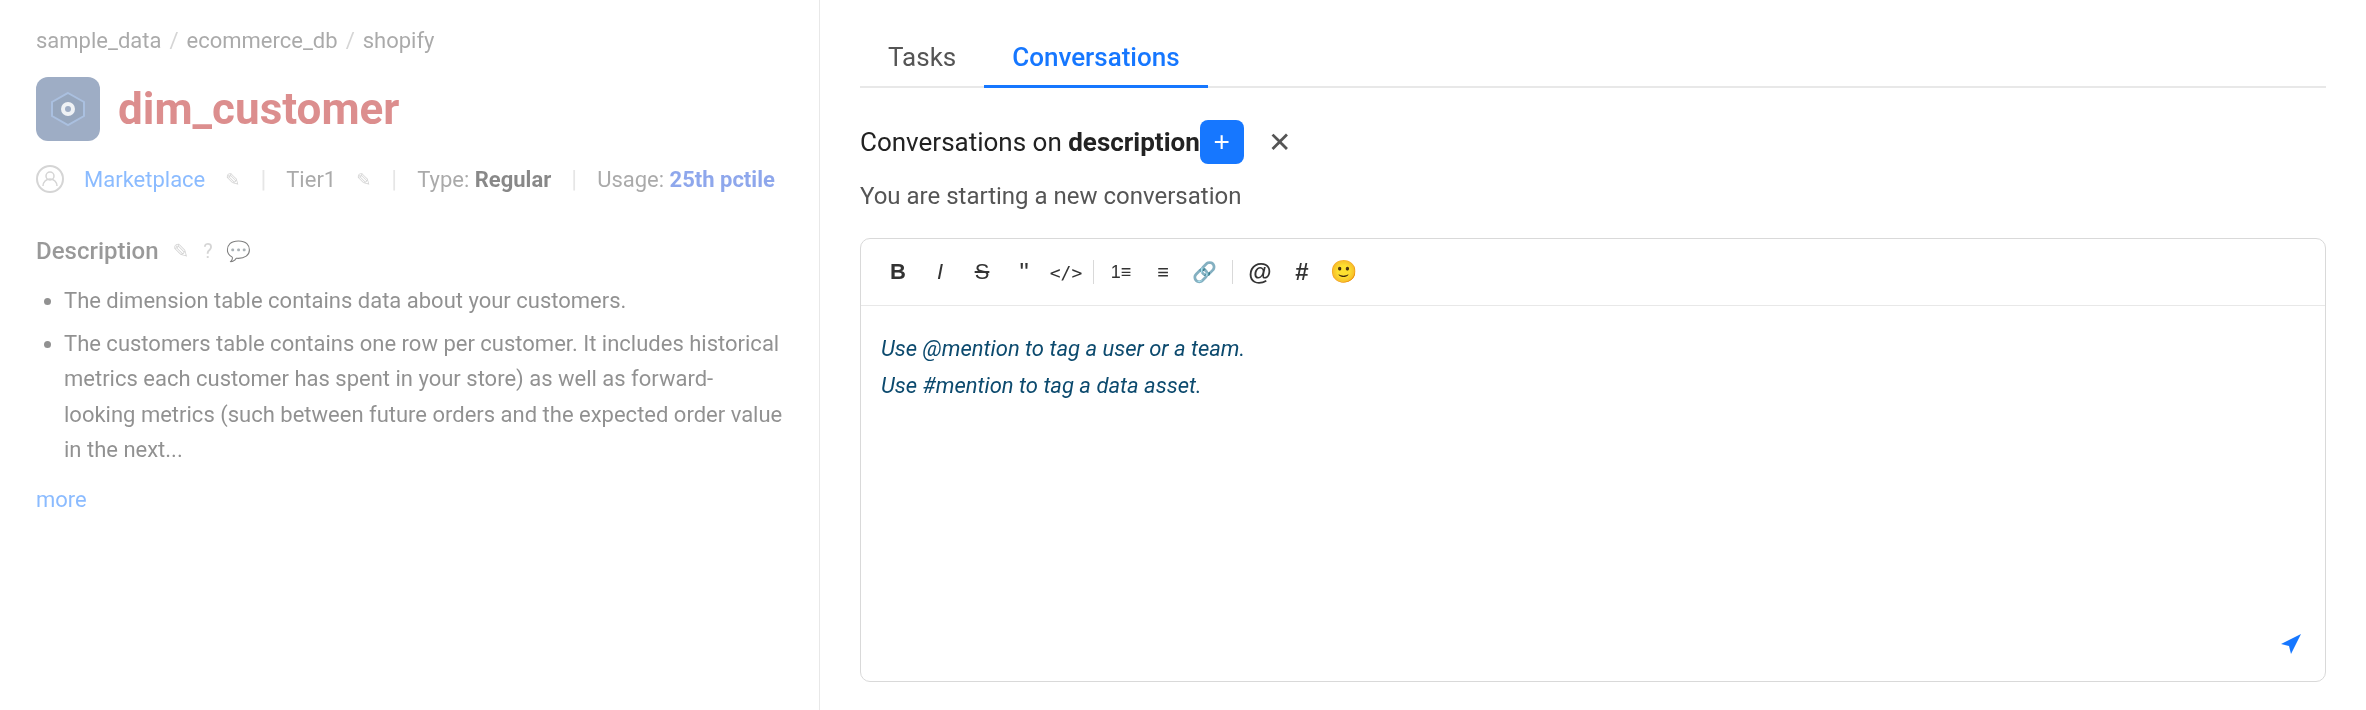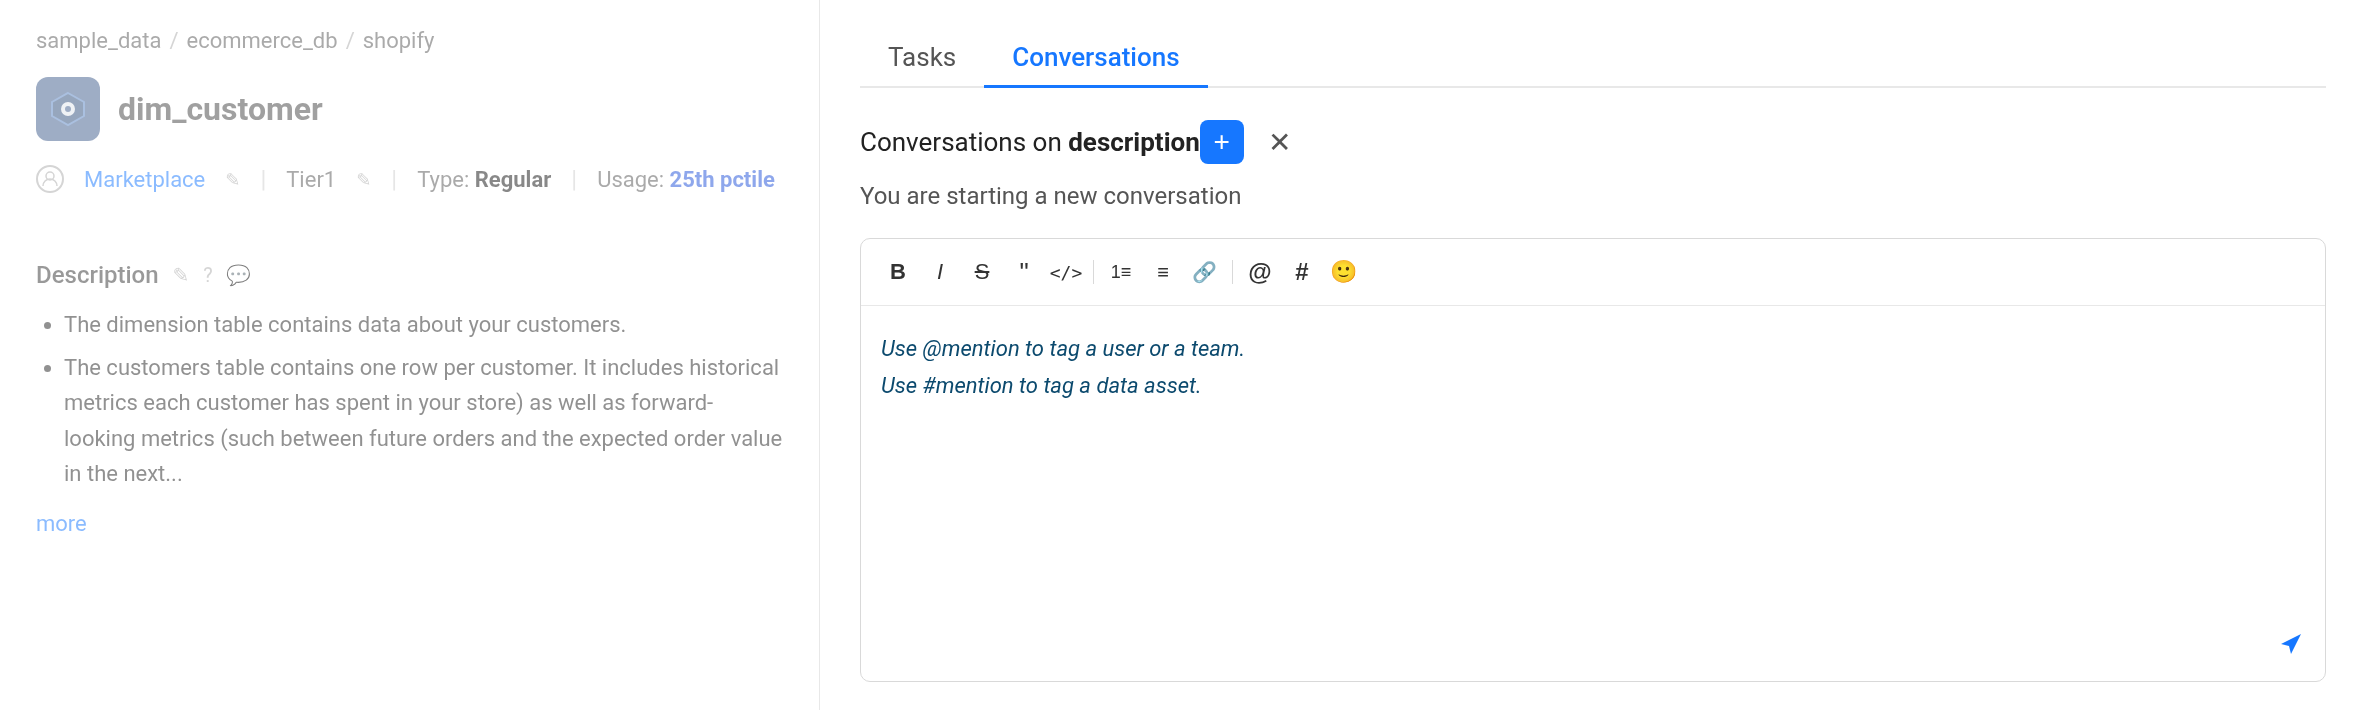--- a/index.html
+++ b/index.html
@@ -48,32 +48,32 @@
       border-radius: 12px;
       display: flex;
       align-items: center;
       justify-content: center;
     }
     .logo-icon svg {
       width: 40px;
       height: 40px;
     }
     .entity-title {
-      font-size: 32px;
+      font-size: 44px;
       font-weight: 700;
-      color: #404040;
+      color: #b91c1c;
       text-align: center;
     }
 
     
     .meta-row {
       display: flex;
       align-items: center;
       gap: 20px;
-      margin-bottom: 38px;
+      margin-bottom: 14px;
       font-size: 22px;
       color: #555;
     }
     .meta-row .marketplace-link {
       color: #1677ff;
       display: flex;
       align-items: center;
       gap: 6px;
       cursor: pointer;
     }

